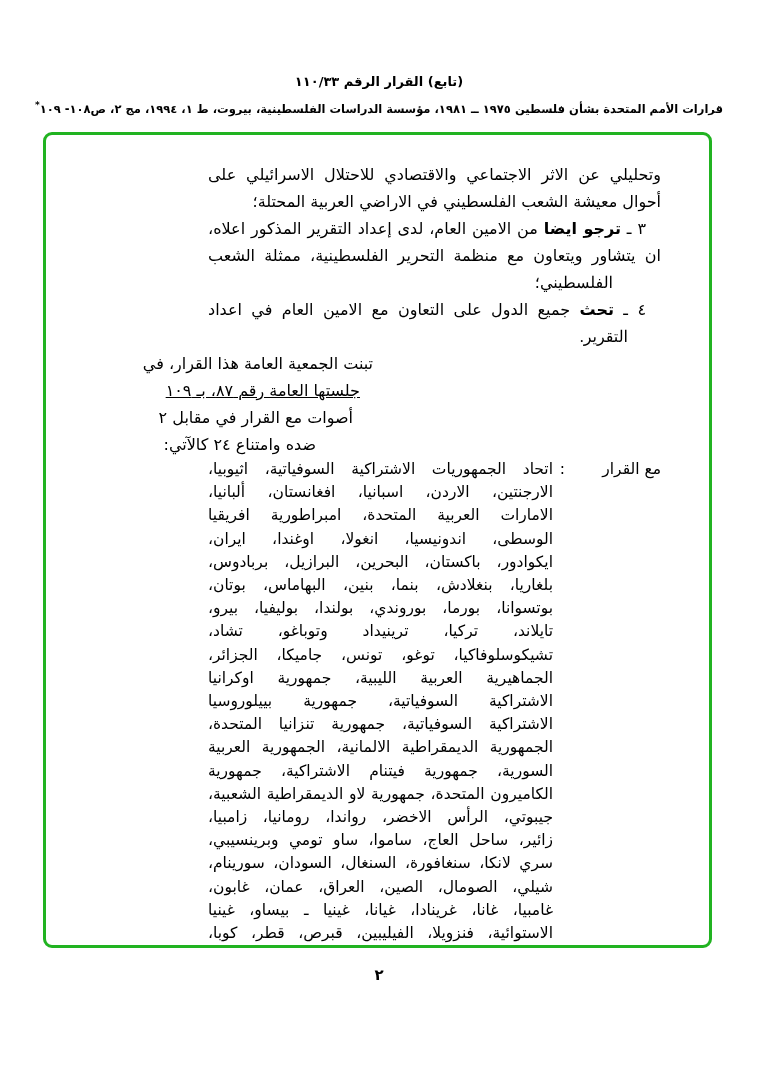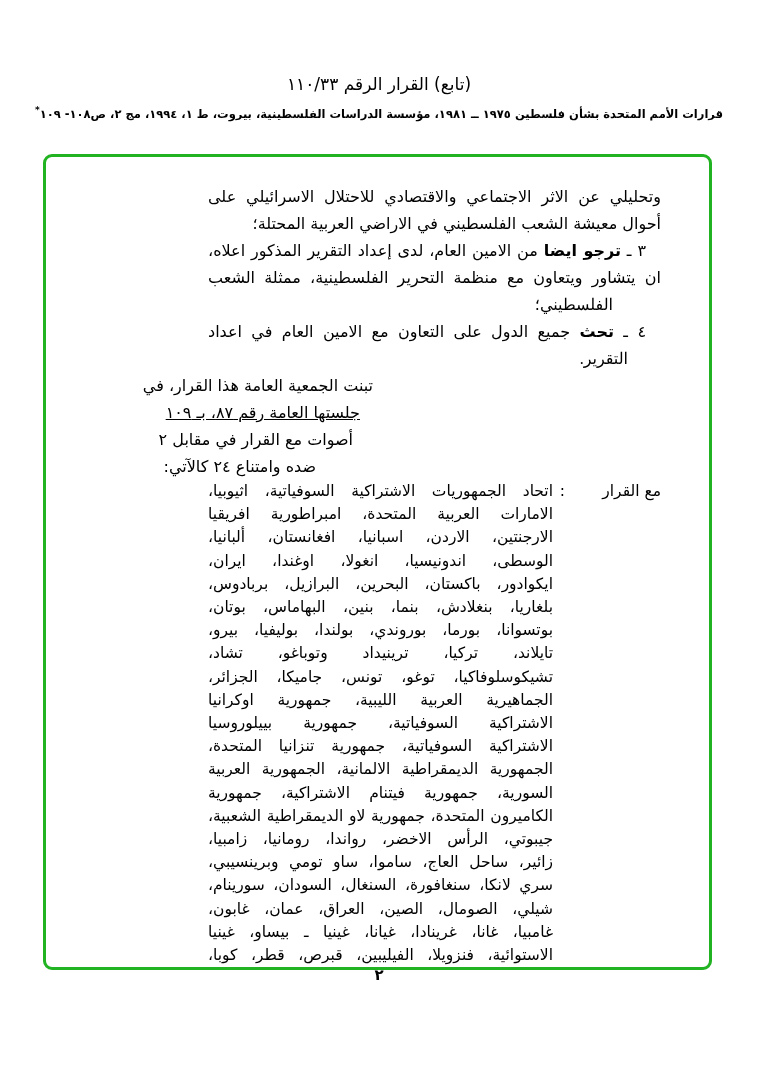--- a/index.html
+++ b/index.html
@@ -8,27 +8,27 @@
     position: relative;
     width: 758px;
     height: 1078px;
     margin: 0 auto;
     background: #ffffff;
     font-family: "DejaVu Sans", sans-serif;
     color: #000;
     overflow: hidden;
   }
   .header { position: absolute; top: 74px; left: 0; right: 0; text-align: center; direction: rtl; }
-  .header-title { font-size: 17px; font-weight: 400; white-space: nowrap; letter-spacing: 0.5px; }
+  .header-title { font-size: 13px; font-weight: 700; white-space: nowrap; letter-spacing: 0.5px; }
   .header-source { margin-top: 11px; font-size: 11.5px; font-weight: 700; white-space: nowrap; }
   .fn-star { font-size: 9px; vertical-align: super; font-weight: 700; }
 
   .frame {
     position: absolute;
-    left: 43px; top: 154px;
+    left: 43px; top: 132px;
     width: 669px; height: 816px;
     border: 3px solid #21b321;
     border-radius: 9px;
     box-sizing: border-box;
     padding: 26px 48px 0 162px;
     direction: rtl;
   }
   .bodytext { font-size: 16px; line-height: 27px; }
   .bline { height: 27px; overflow: visible; }
   .jl { text-align: justify; text-align-last: justify; }
@@ -91,22 +91,22 @@
           <div>جلستها العامة رقم ٨٧، بـ ١٠٩</div>
           <div>أصوات مع القرار في مقابل ٢</div>
           <div>ضده وامتناع ٢٤ كالآتي:</div>
         </div>
 
       <div class="vote-section">
         <span class="vote-label">مع القرار</span>
         <span class="vote-colon">:</span>
         <div class="vote-lines">
             <div>اتحاد الجمهوريات الاشتراكية السوفياتية، اثيوبيا،</div>
+            <div>الارجنتين، الاردن، اسبانيا، افغانستان، ألبانيا،</div>
             <div>الامارات العربية المتحدة، امبراطورية افريقيا</div>
-            <div>الارجنتين، الاردن، اسبانيا، افغانستان، ألبانيا،</div>
             <div>الوسطى، اندونيسيا، انغولا، اوغندا، ايران،</div>
             <div>ايكوادور، باكستان، البحرين، البرازيل، بربادوس،</div>
             <div>بلغاريا، بنغلادش، بنما، بنين، البهاماس، بوتان،</div>
             <div>بوتسوانا، بورما، بوروندي، بولندا، بوليفيا، بيرو،</div>
             <div>تايلاند، تركيا، ترينيداد وتوباغو، تشاد،</div>
             <div>تشيكوسلوفاكيا، توغو، تونس، جاميكا، الجزائر،</div>
             <div>الجماهيرية العربية الليبية، جمهورية اوكرانيا</div>
             <div>الاشتراكية السوفياتية، جمهورية بييلوروسيا</div>
             <div>الاشتراكية السوفياتية، جمهورية تنزانيا المتحدة،</div>
             <div>الجمهورية الديمقراطية الالمانية، الجمهورية العربية</div>

